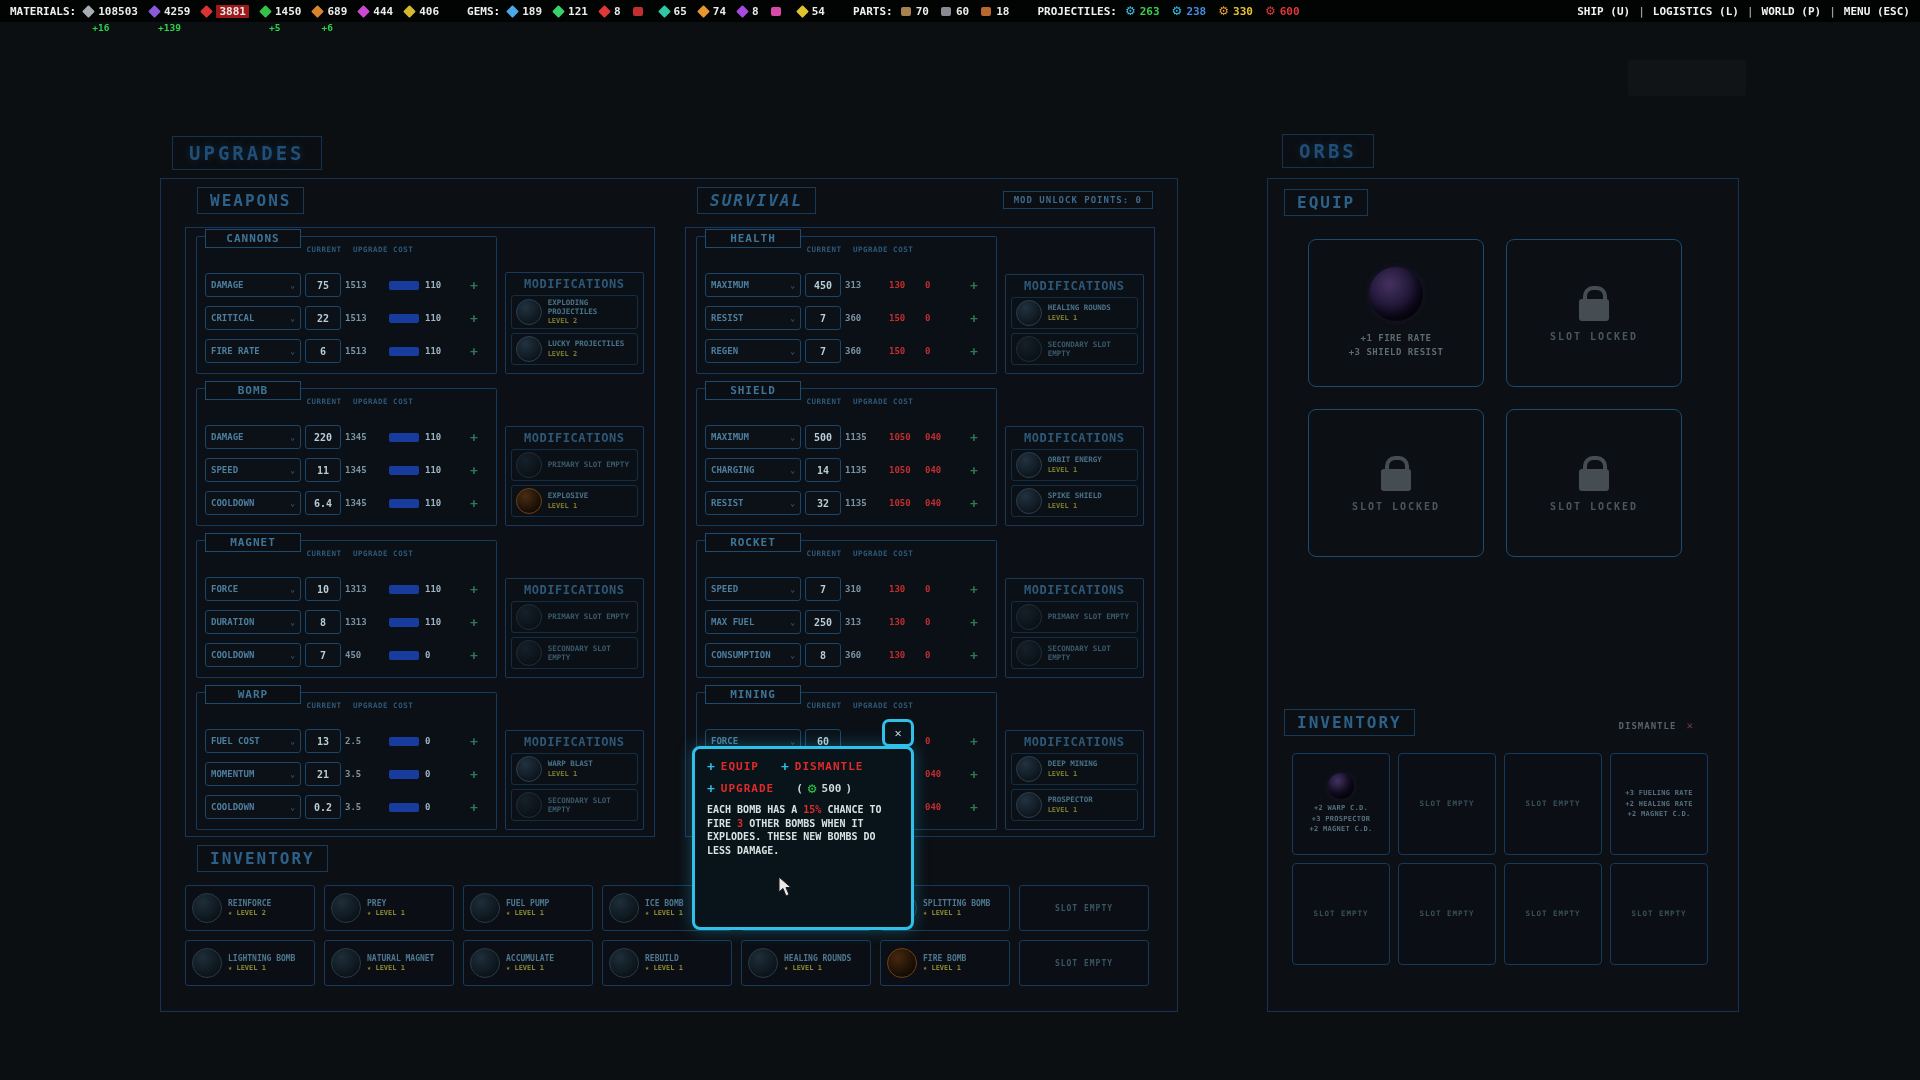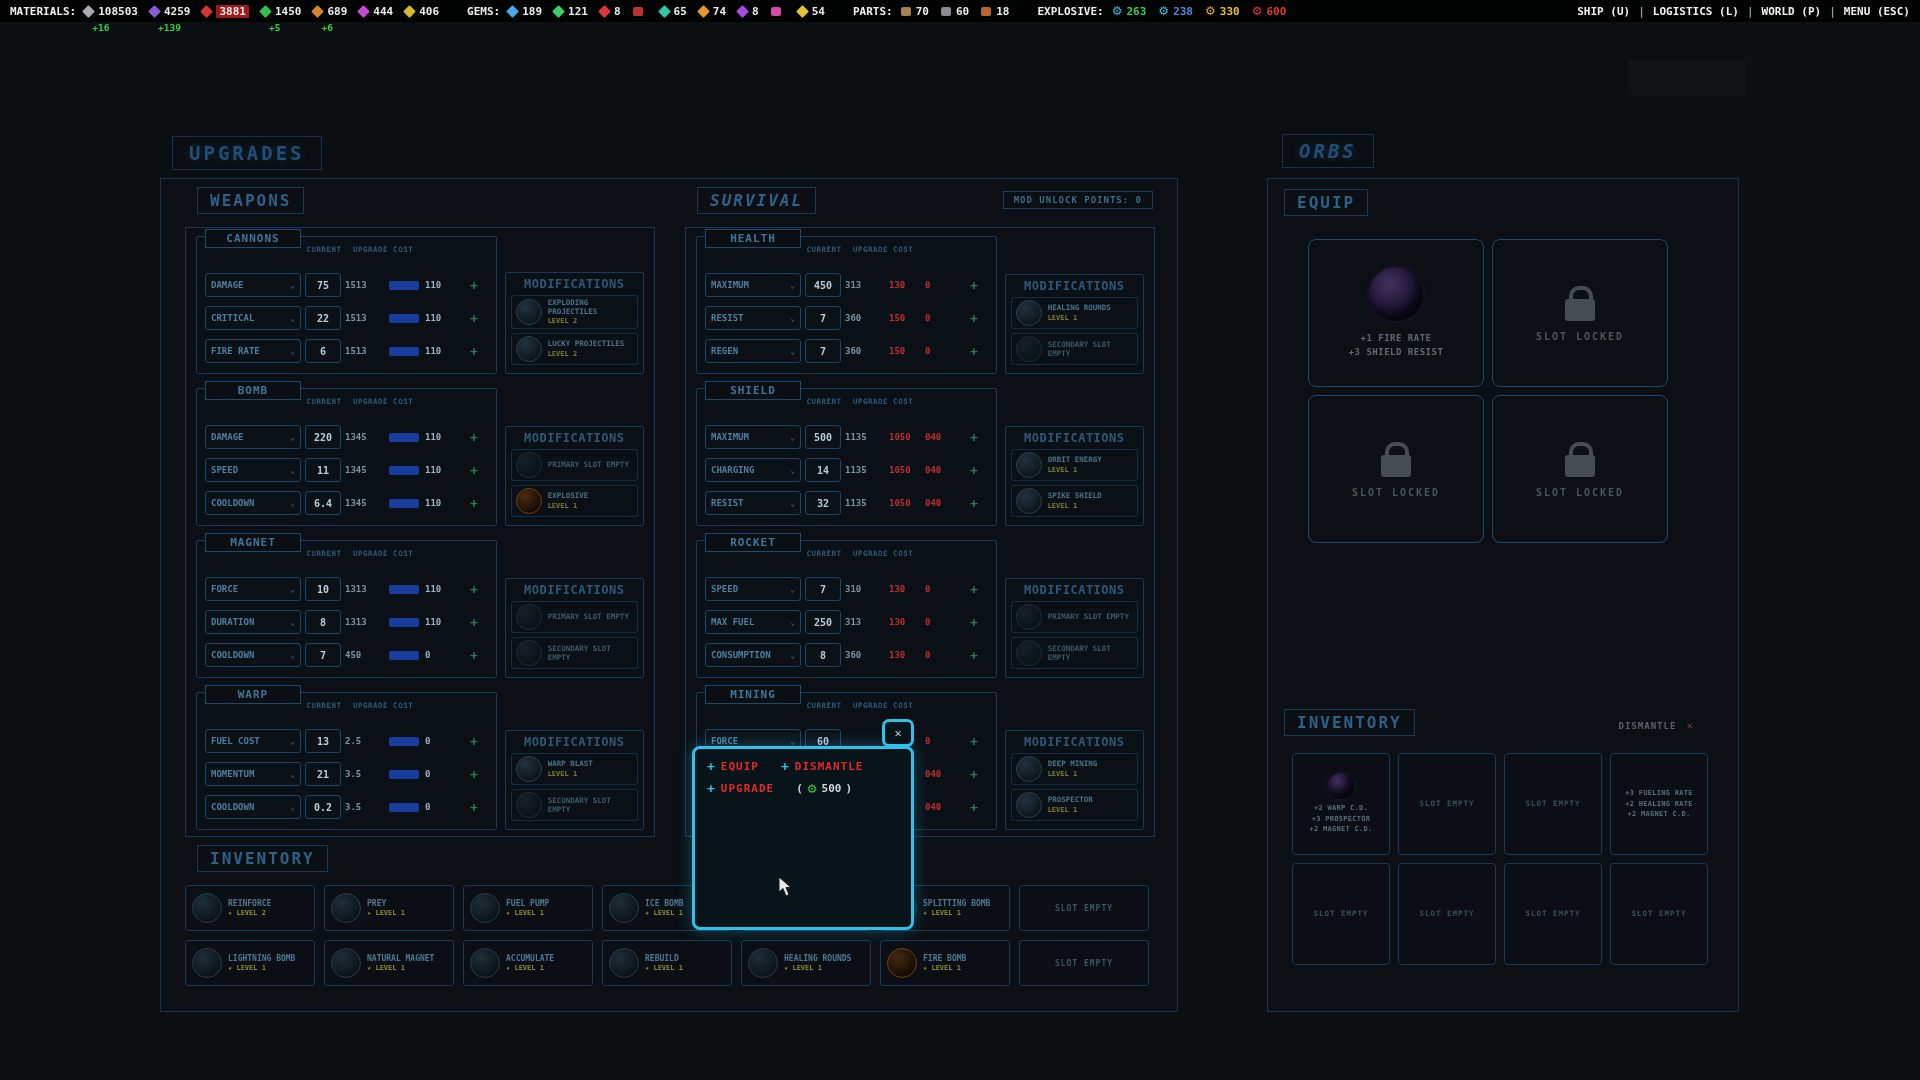--- a/index.html
+++ b/index.html
@@ -102,21 +102,21 @@
   .popup-actions{display:flex;align-items:center;gap:22px;margin-bottom:7px;}
   .p-act{display:flex;align-items:center;gap:6px;cursor:default;}
   .p-plus{color:#2fc1ea;font-size:13px;}
   .p-lbl{color:#e22a2a;font-size:11px;letter-spacing:1px;}
   .p-cost{display:flex;align-items:center;gap:4px;color:#cfd8dc;font-size:11px;}
   .p-gear{color:#2fd04a;font-size:12px;font-family:"DejaVu Sans",sans-serif;line-height:1;}
   .popup-desc{margin-top:6px;font-size:10px;line-height:1.35;color:#d6e3e3;width:196px;}
   .popup-desc .red{color:#e22a2a;}
   
   .equip-grid{position:absolute;left:40px;top:60px;display:grid;grid-template-columns:repeat(2,176px);
-              gap:8px;}
+              gap:22px;}
   .equip-slot{height:146px;border:1px solid #1c4a70;border-radius:8px;display:flex;flex-direction:column;
               align-items:center;justify-content:center;gap:10px;background:rgba(12,20,28,0.3);}
   .orb{width:54px;height:54px;border-radius:50%;flex:none;
        background:radial-gradient(circle at 38% 32%,#43315e,#1a1230 55%,#0b0716 82%);
        box-shadow:inset -5px -7px 10px rgba(0,0,0,0.65),0 0 6px rgba(70,40,120,0.25);}
   .orb.small{width:26px;height:26px;}
   .equip-lines{font-size:9px;color:#5d6b72;text-align:center;line-height:1.6;letter-spacing:0.5px;}
   .lock{width:30px;height:22px;background:#454d53;border-radius:3px;position:relative;margin-top:14px;flex:none;}
   .lock:before{content:"";position:absolute;top:-13px;left:4px;width:16px;height:16px;
                border:4px solid #454d53;border-bottom:none;border-radius:10px 10px 0 0;}
@@ -226,21 +226,21 @@
             <span class="res-icon sq" style="background: rgb(138, 138, 146);"></span>
             <span class="res-value">60</span>
           </div>
           <div class="res-item">
             <span class="res-icon sq" style="background: rgb(184, 104, 46);"></span>
             <span class="res-value">18</span>
           </div>
         </div>
     </div>
     <div class="tb-group">
-      <span class="tb-label">EXPLOSIVE:</span>
+      <span class="tb-label">PROJECTILES:</span>
       <div class="tb-items">
           <div class="res-item">
             <span class="gear-glyph" style="color: rgb(56, 194, 232);">⚙</span>
             <span class="res-value" style="color: rgb(58, 208, 78);">263</span>
           </div>
           <div class="res-item">
             <span class="gear-glyph" style="color: rgb(56, 194, 232);">⚙</span>
             <span class="res-value" style="color: rgb(74, 138, 224);">238</span>
           </div>
           <div class="res-item">
@@ -882,21 +882,21 @@
               <div class="inv-level">★ LEVEL 1</div>
             </div>
           </div>
           <div class="inv-slot empty">
             <span class="inv-empty-label">SLOT EMPTY</span>
           </div>
         </div>
       </div>
   </div>
 
-  <div class="panel-title" style="left:1282px;top:134px;font-style:italic;">ORBS</div>
+  <div class="panel-title" style="left:1282px;top:134px;">ORBS</div>
   <div class="panel" style="left:1267px;top:178px;width:470px;height:832px;">
     <div class="section-title" style="left:16px;top:10px;">EQUIP</div>
     <div class="equip-grid">
         <div class="equip-slot">
           <div class="orb"></div>
           <div class="equip-lines">
             <div>+1 FIRE RATE</div>
             <div>+3 SHIELD RESIST</div>
           </div>
         </div>
@@ -973,19 +973,20 @@
         <span class="p-plus">+</span>
         <span class="p-lbl">UPGRADE</span>
       </span>
       <span class="p-cost">
         <span>(</span>
         <span class="p-gear">⚙</span>
         <span>500</span>
         <span>)</span>
       </span>
     </div>
+    <div class="popup-desc"><span>EACH BOMB HAS A </span><span class="red">15%</span><span> CHANCE TO FIRE </span><span class="red">3</span><span> OTHER BOMBS WHEN IT EXPLODES. THESE NEW BOMBS DO LESS DAMAGE.</span></div>
   </div>
 
   <svg class="cursor" width="16" height="22" viewBox="0 0 16 22">
     <path d="M1 1 L1 16 L5 12.5 L8 20 L11 18.5 L8 11.5 L13 11.5 Z" fill="#e8e8e8" stroke="#1a1a1a" stroke-width="1"></path>
   </svg>
 
 </div>
 
 </body></html>

